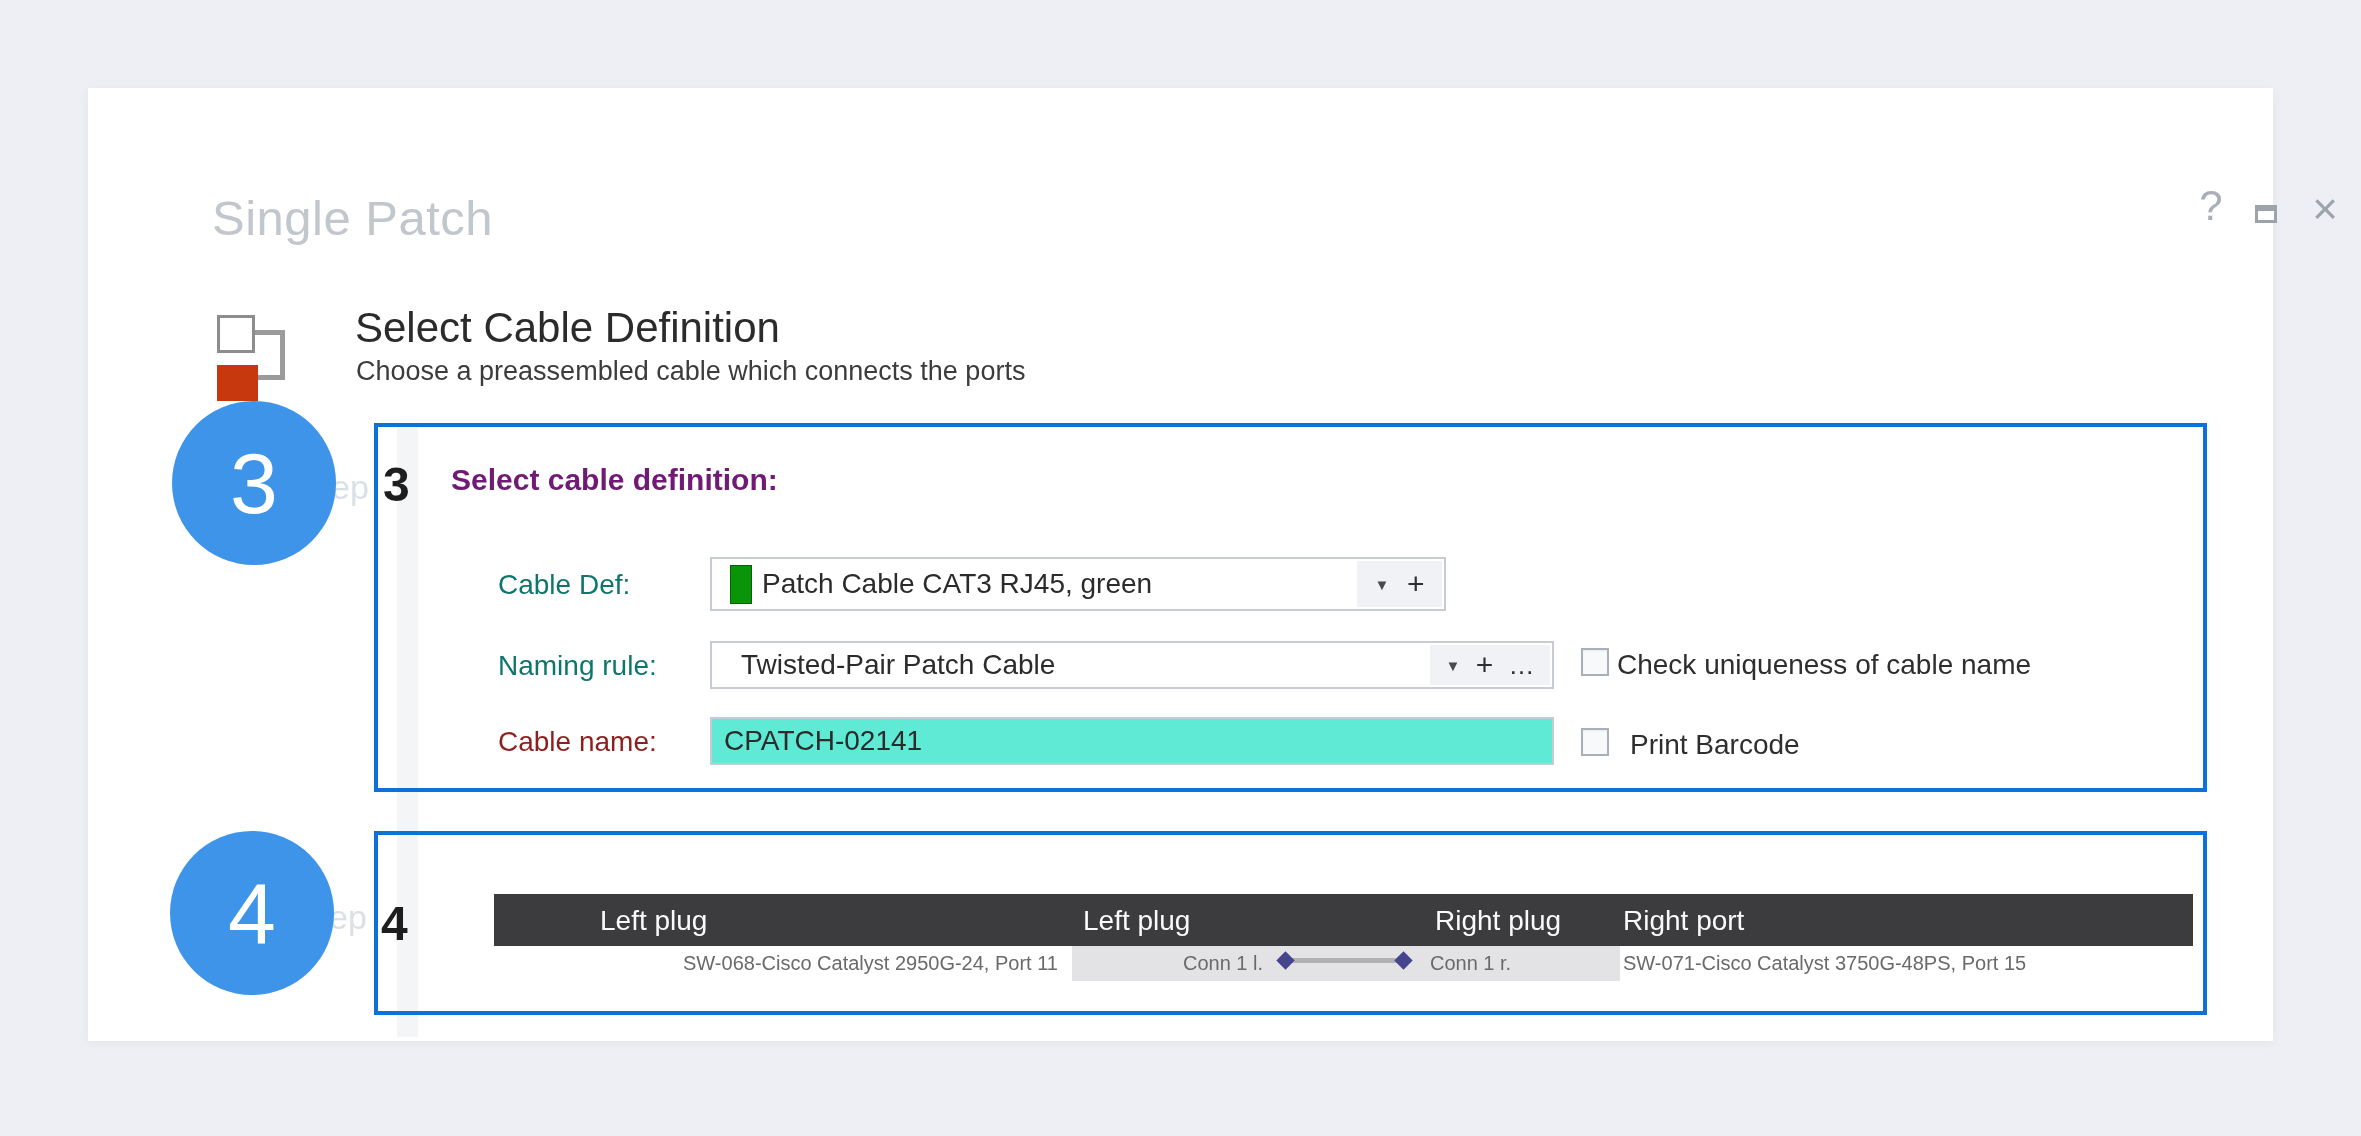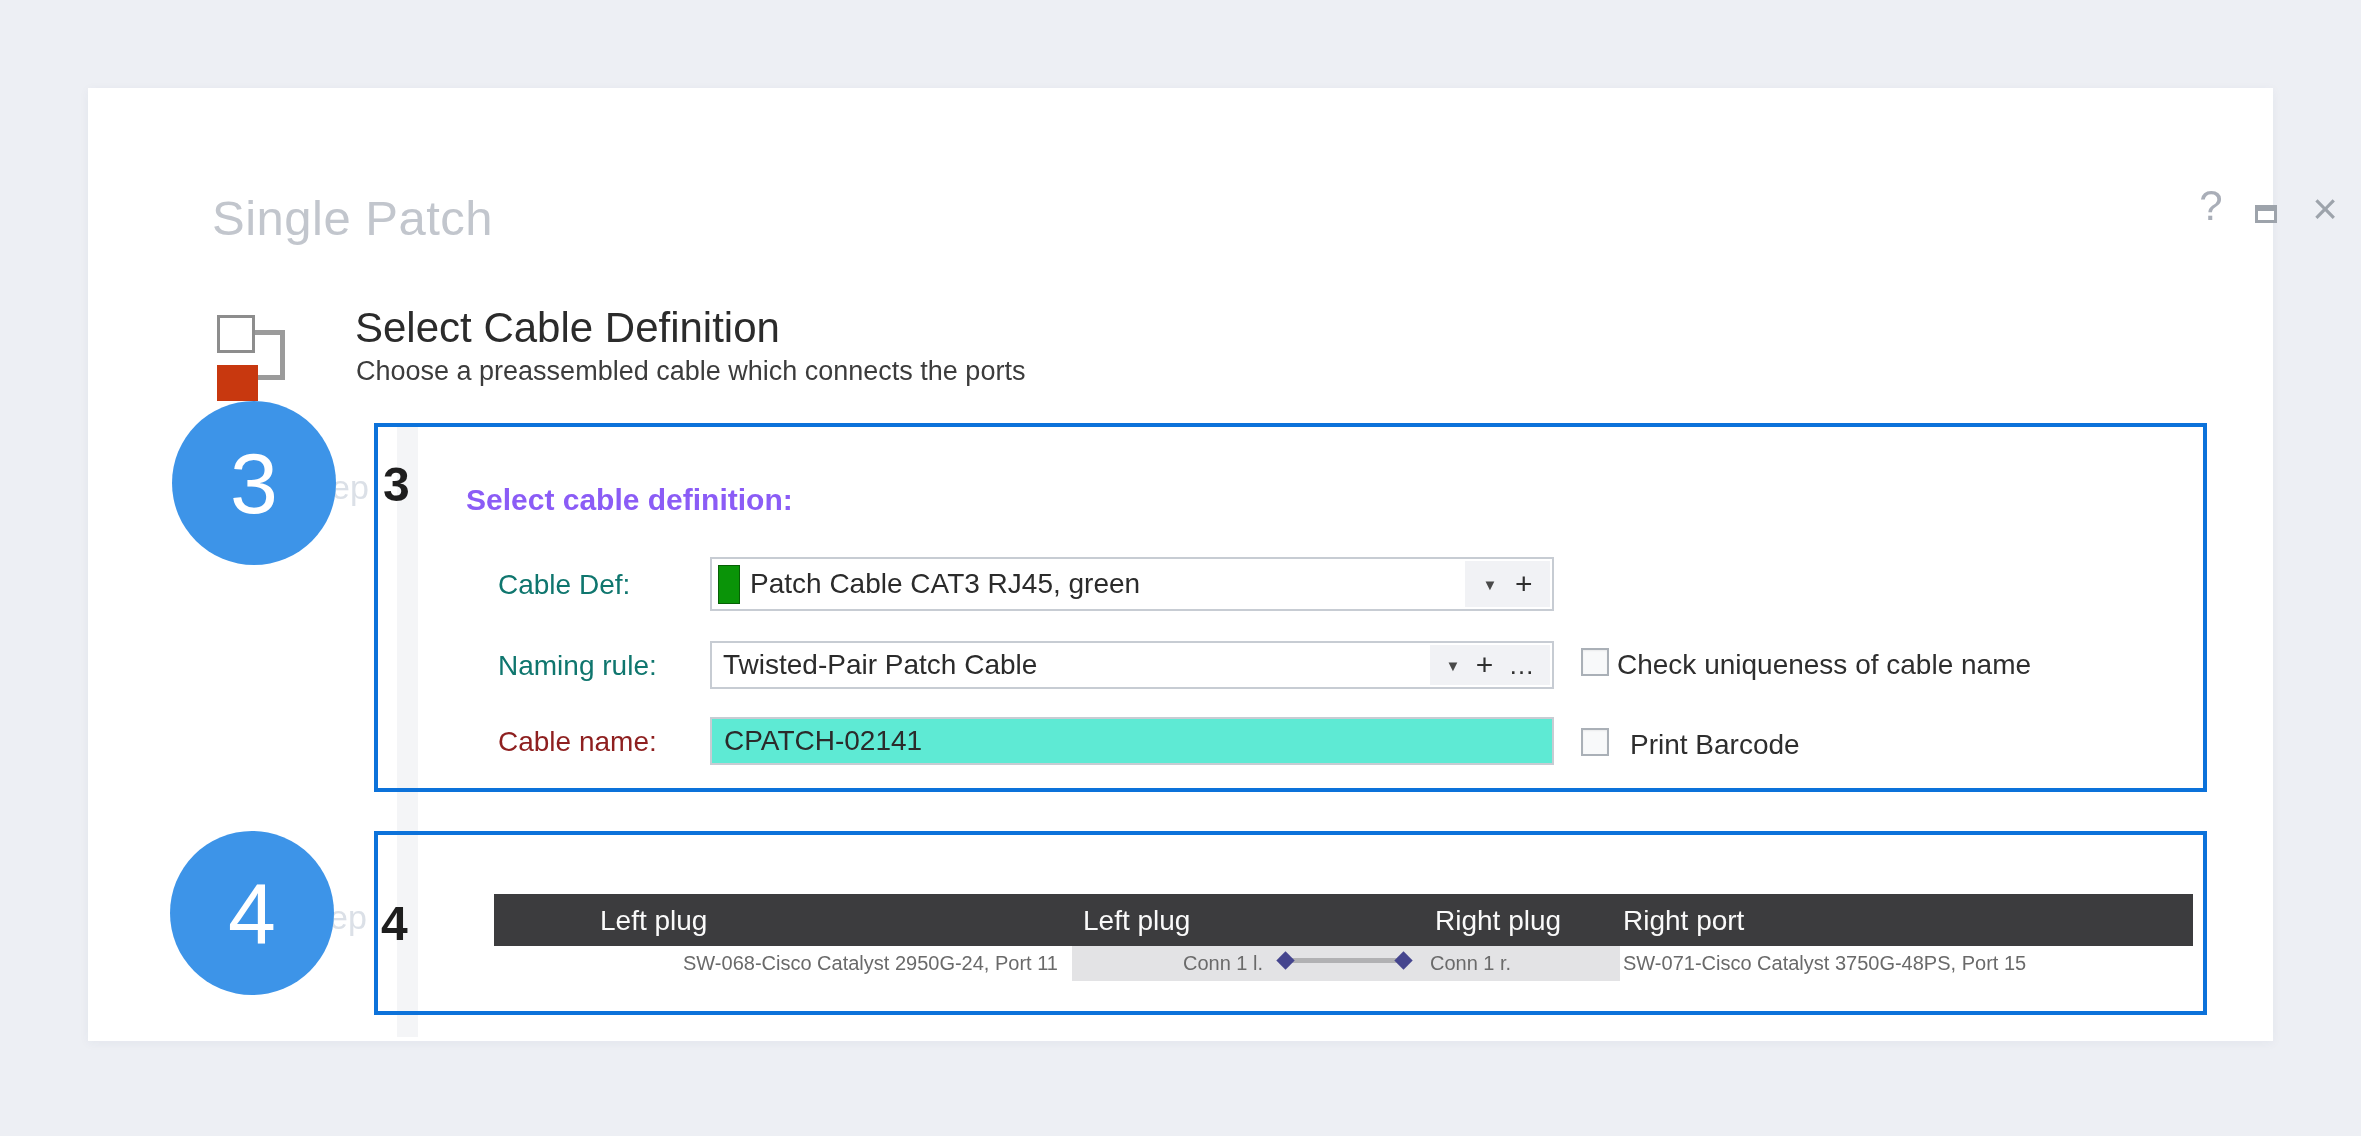--- a/index.html
+++ b/index.html
@@ -47,43 +47,43 @@
   .ghost4 { left:297px; top:898px; }
 
   .stepbox { border:4px solid #0c72da; background:transparent; z-index:2; }
   .box3 { left:374px; top:423px; width:1833px; height:369px; }
   .box4 { left:374px; top:831px; width:1833px; height:184px; }
 
   .stepnum { font-size:48px; font-weight:700; color:#1e1e1e; z-index:3; }
   .stepnum3 { left:383px; top:457px; }
   .stepnum4 { left:381px; top:896px; }
 
-  .sec-heading { left:466px; top:463px; font-size:30px; font-weight:700; color:#8b5cf6; z-index:3;margin-top:20px; }
+  .sec-heading { left:451px; top:463px; font-size:30px; font-weight:700; color:#701a75; z-index:3; }
 
   .field-label { font-size:28px; color:#0f766e; z-index:3; }
   .lbl1 { left:498px; top:569px; }
   .lbl2 { left:498px; top:650px; }
   .lbl3 { left:498px; top:726px; color:#8e1f1f; }
 
   .combo {
     position:absolute; background:#fff; border:2px solid #c7ccd3; z-index:3;
     display:flex; align-items:center;
   }
-  .combo1 { left:710px; top:557px; width:844px; height:54px; }
+  .combo1 { left:710px; top:557px; width:736px; height:54px;padding-left:12px; }
   .combo2 { left:710px; top:641px; width:844px; height:48px; }
   .cable-input {
     position:absolute; left:710px; top:717px; width:844px; height:48px; z-index:3;
     border:2px solid #c7ccd3; background:#5eead4; outline:none;
     font-family:"Liberation Sans", sans-serif; font-size:28px; color:#2b2b2b;
     padding:0 0 0 12px;
   }
   .swatch { width:22px; height:39px; background:#0a9408; border:1px solid rgba(0,0,0,0.35); margin-left:6px; }
   .combo-text { font-size:28px; color:#2b2b2b; white-space:nowrap; }
   .combo1 .combo-text { margin-left:10px; }
-  .combo2 .combo-text { margin-left:11px; }
+  .combo2 .combo-text { margin-left:29px; }
   .dd-zone {
     position:absolute; top:2px; bottom:2px; right:2px;
     background:#f1f2f5; display:flex; align-items:center; justify-content:space-evenly;
   }
   .dd-zone.z1 { width:85px; }
   .dd-zone.z2 { width:120px; }
   .dd-arrow { font-size:15px; color:#4a4a4a; }
   .dd-add { font-size:30px; font-weight:400; color:#2f2f2f; line-height:1; }
   .dd-more { font-size:26px; color:#2f2f2f; line-height:0.5; }
 

